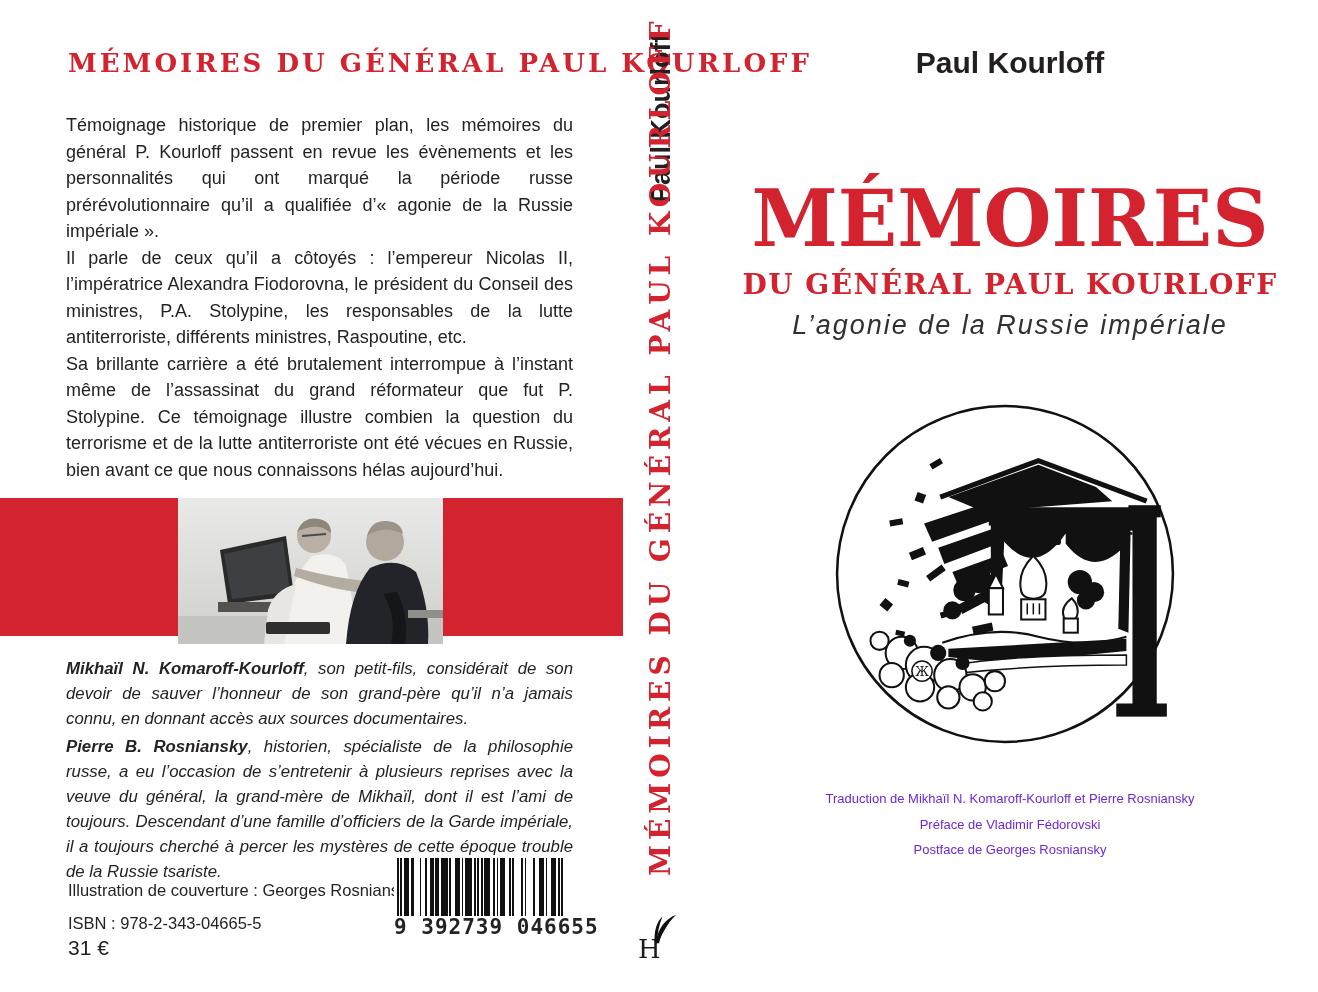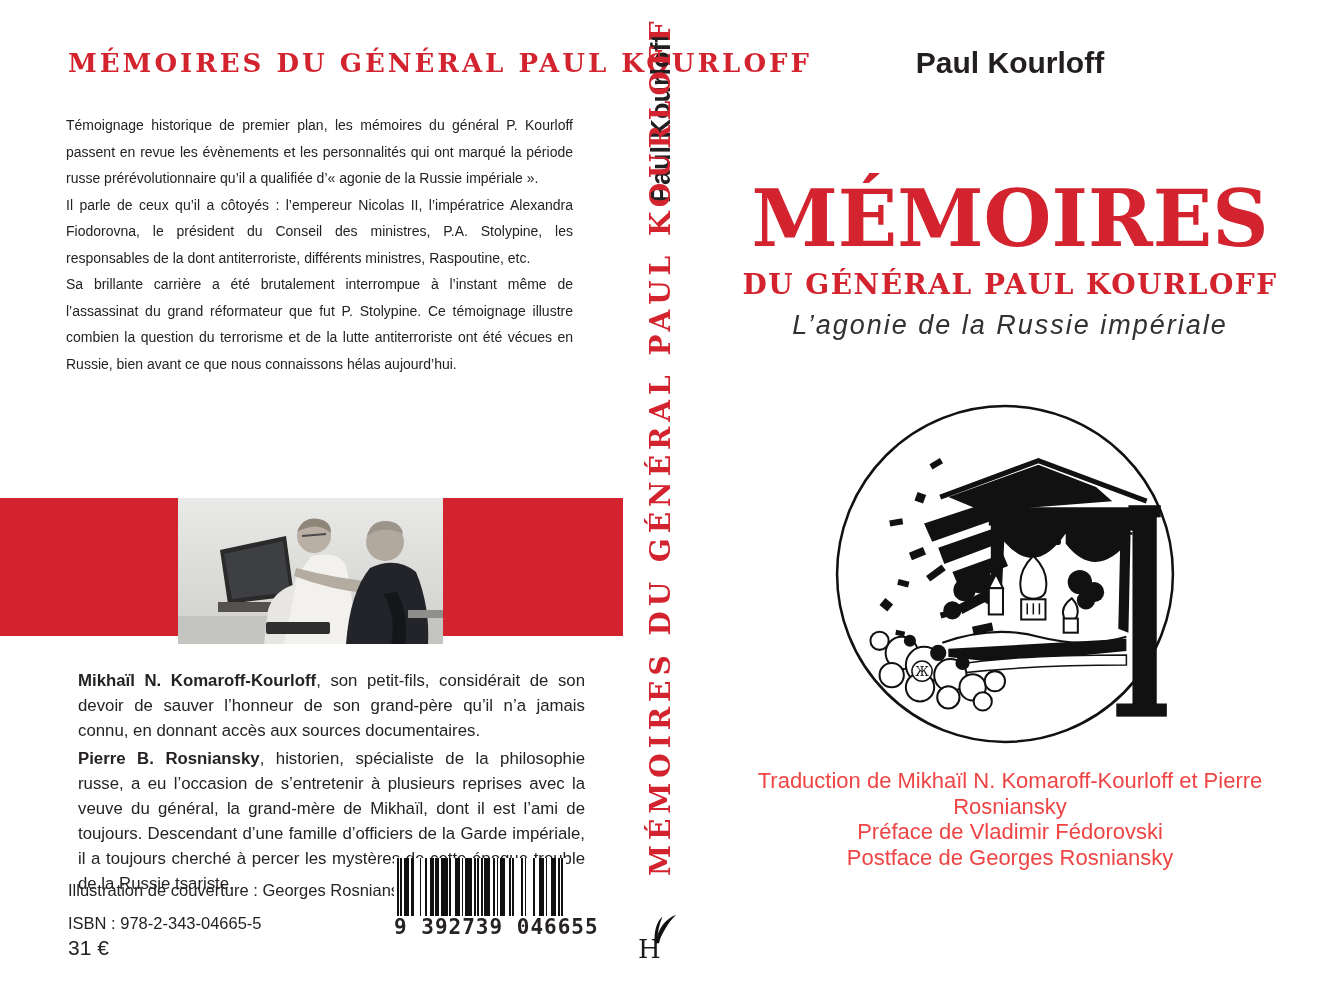--- a/index.html
+++ b/index.html
@@ -18,26 +18,26 @@
     left:68px;top:48px;width:520px;
     font-family:"DejaVu Serif", serif;
     font-weight:bold;
     font-size:26px;letter-spacing:3px;
     color:var(--red);
     white-space:nowrap;
   }
   .back-body{left:66px;top:112px;width:507px;}
   .back-body p{
     margin:0;
-    font-size:14px;line-height:26.5px;
+    font-size:18px;line-height:26.5px;
     text-align:justify;
   }
   .red-band{left:0;top:498px;width:623px;height:138px;background:var(--red);}
   .photo{left:178px;top:498px;width:265px;height:146px;}
-  .bio{left:66px;top:656px;width:507px;font-size:16.8px;line-height:25px;text-align:justify;margin:12px;}
+  .bio{left:66px;top:656px;width:507px;font-style:italic;font-size:16.8px;line-height:25px;text-align:justify;margin:0;}
   .bio.second{top:734px;}
   .bio b{font-weight:bold;}
   .small-line{left:68px;font-size:16.5px;}
   .illus-credit{top:881px;}
   .isbn-line{top:914px;}
   .price-line{top:936px;font-size:21px;}
   .barcode{left:394px;top:858px;width:172px;background:#fff;text-align:center;}
   .barcode-bars{display:flex;justify-content:center;height:68px;}
   .barcode-bars span{display:block;height:100%;}
   .barcode-digits{
@@ -84,38 +84,38 @@
     font-family:"DejaVu Serif", serif;font-weight:bold;
     font-size:28px;letter-spacing:1.5px;color:var(--red);
     white-space:nowrap;
   }
   .front-subtitle{
     left:0;top:310px;width:100%;
     font-style:italic;font-size:27px;letter-spacing:2px;
     color:#33312f;white-space:nowrap;
   }
   .front-illustration{left:96px;top:400px;width:348px;height:348px;}
-  .front-credits{left:0;top:768px;width:100%;font-size:22px;line-height:25.5px;color:#ef4444;}
+  .front-credits{left:0;top:786px;width:100%;font-size:13px;line-height:25.5px;color:#6d28d9;}
   .publisher-logo{
     left:0;top:926px;width:100%;
     font-family:"DejaVu Serif", serif;font-size:33px;color:#1a1a1a;
   }
   .publisher-logo .logo-inner{position:relative;display:inline-block;}
   .publisher-logo svg{position:absolute;left:44px;top:-27px;}
 </style>
 </head>
 <body>
 
 <div id="cover" style="--red: #d2232e;">
 
   <div class="abs back-title">MÉMOIRES DU GÉNÉRAL PAUL KOURLOFF</div>
 
   <div class="abs back-body">
     <p>Témoignage historique de premier plan, les mémoires du général P. Kourloff passent en revue les évènements et les personnalités qui ont marqué la période russe prérévolutionnaire qu’il a qualifiée d’« agonie de la Russie impériale ».</p>
-    <p>Il parle de ceux qu’il a côtoyés : l’empereur Nicolas II, l’impératrice Alexandra Fiodorovna, le président du Conseil des ministres, P.A. Stolypine, les responsables de la dont antiterroriste, différents ministres, Raspoutine, etc.</p>
+    <p>Il parle de ceux qu’il a côtoyés : l’empereur Nicolas II, l’impératrice Alexandra Fiodorovna, le président du Conseil des ministres, P.A. Stolypine, les responsables de la lutte antiterroriste, différents ministres, Raspoutine, etc.</p>
     <p>Sa brillante carrière a été brutalement interrompue à l’instant même de l’assassinat du grand réformateur que fut P. Stolypine. Ce témoignage illustre combien la question du terrorisme et de la lutte antiterroriste ont été vécues en Russie, bien avant ce que nous connaissons hélas aujourd’hui.</p>
   </div>
 
   <div class="abs red-band"></div>
 
   <div class="abs photo">
     <svg width="265" height="146" viewBox="0 0 265 146" xmlns="http://www.w3.org/2000/svg">
       <defs>
         <linearGradient id="wall" x1="0" y1="0" x2="0" y2="1">
           <stop offset="0" stop-color="#e9e9e7"></stop>

